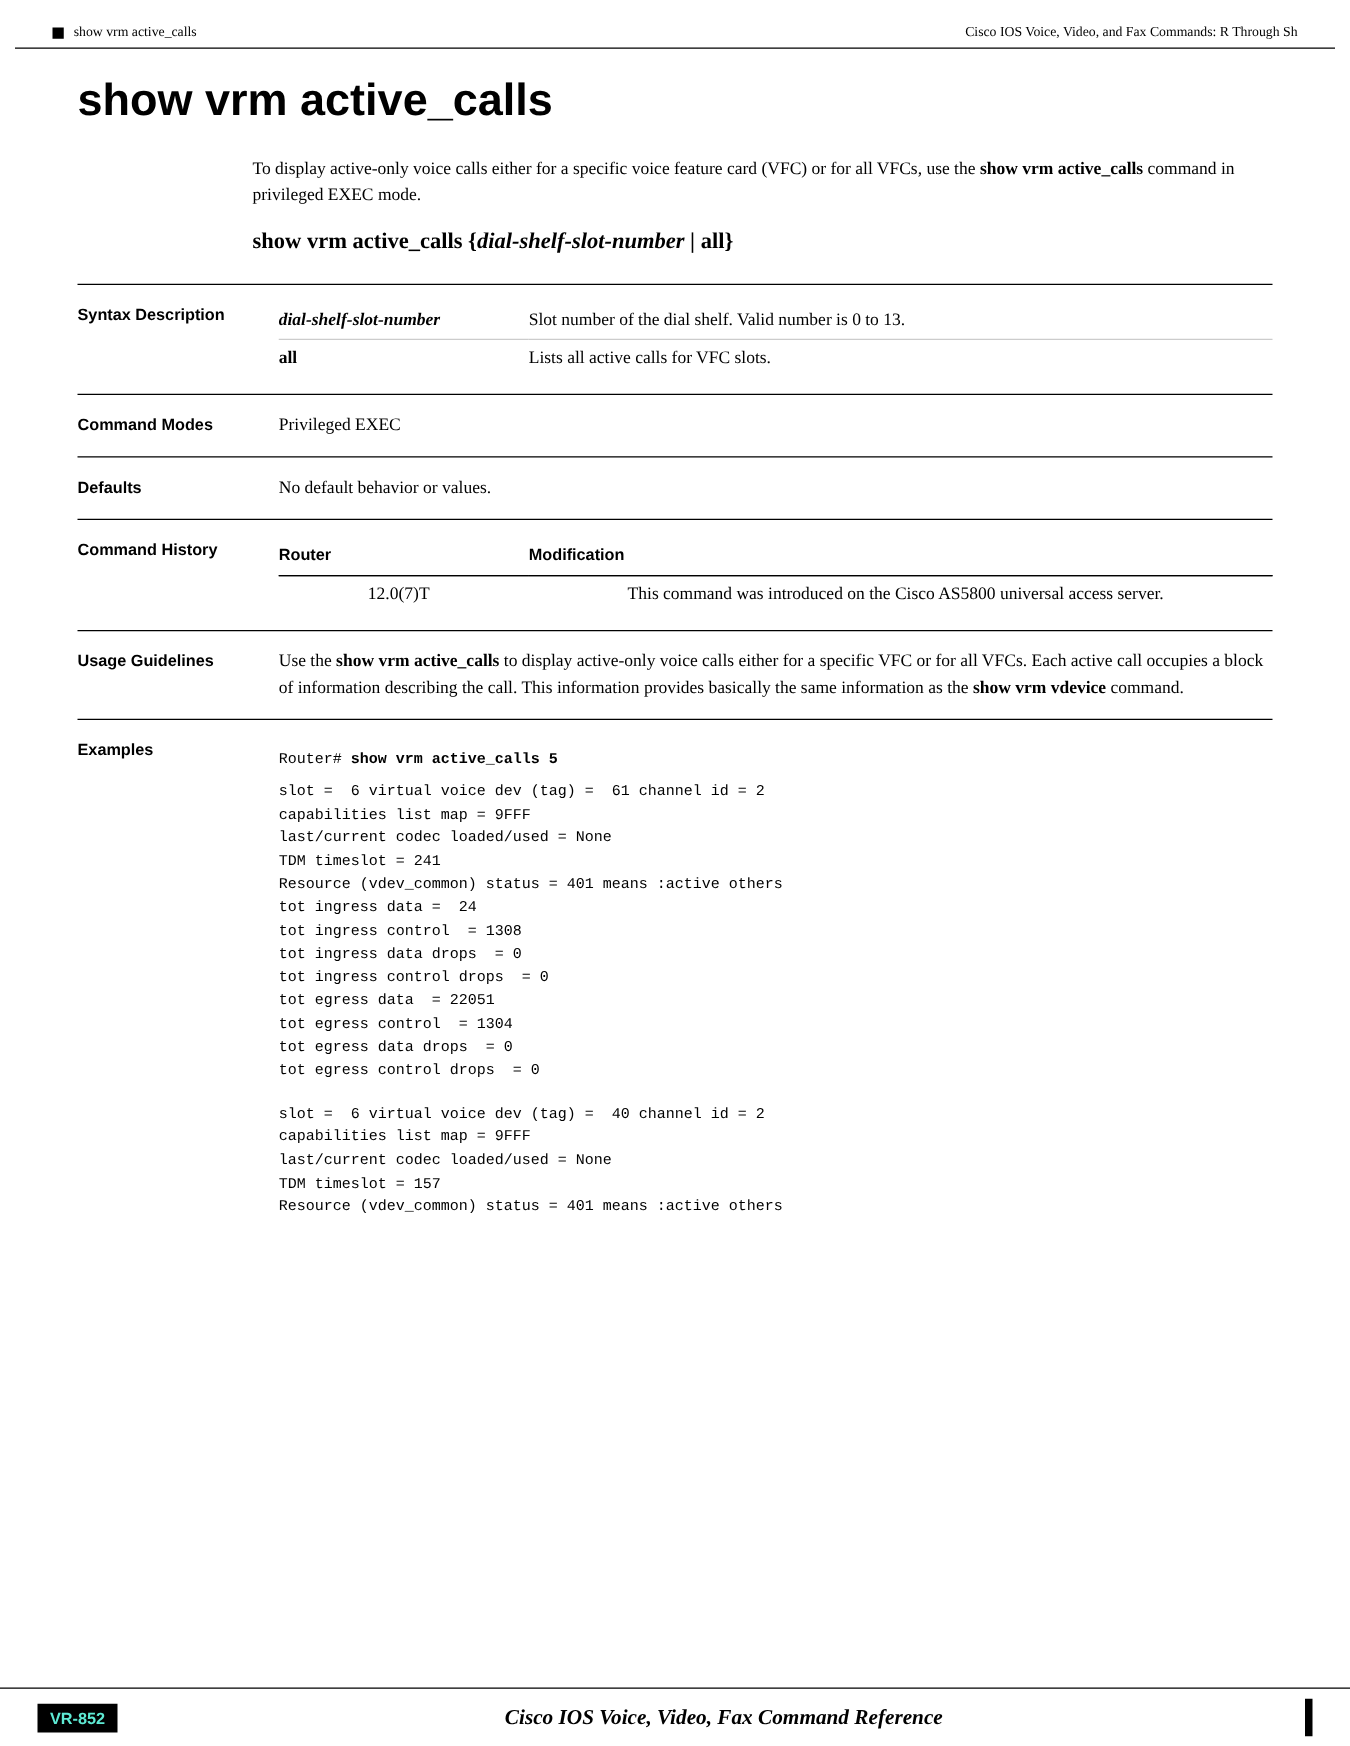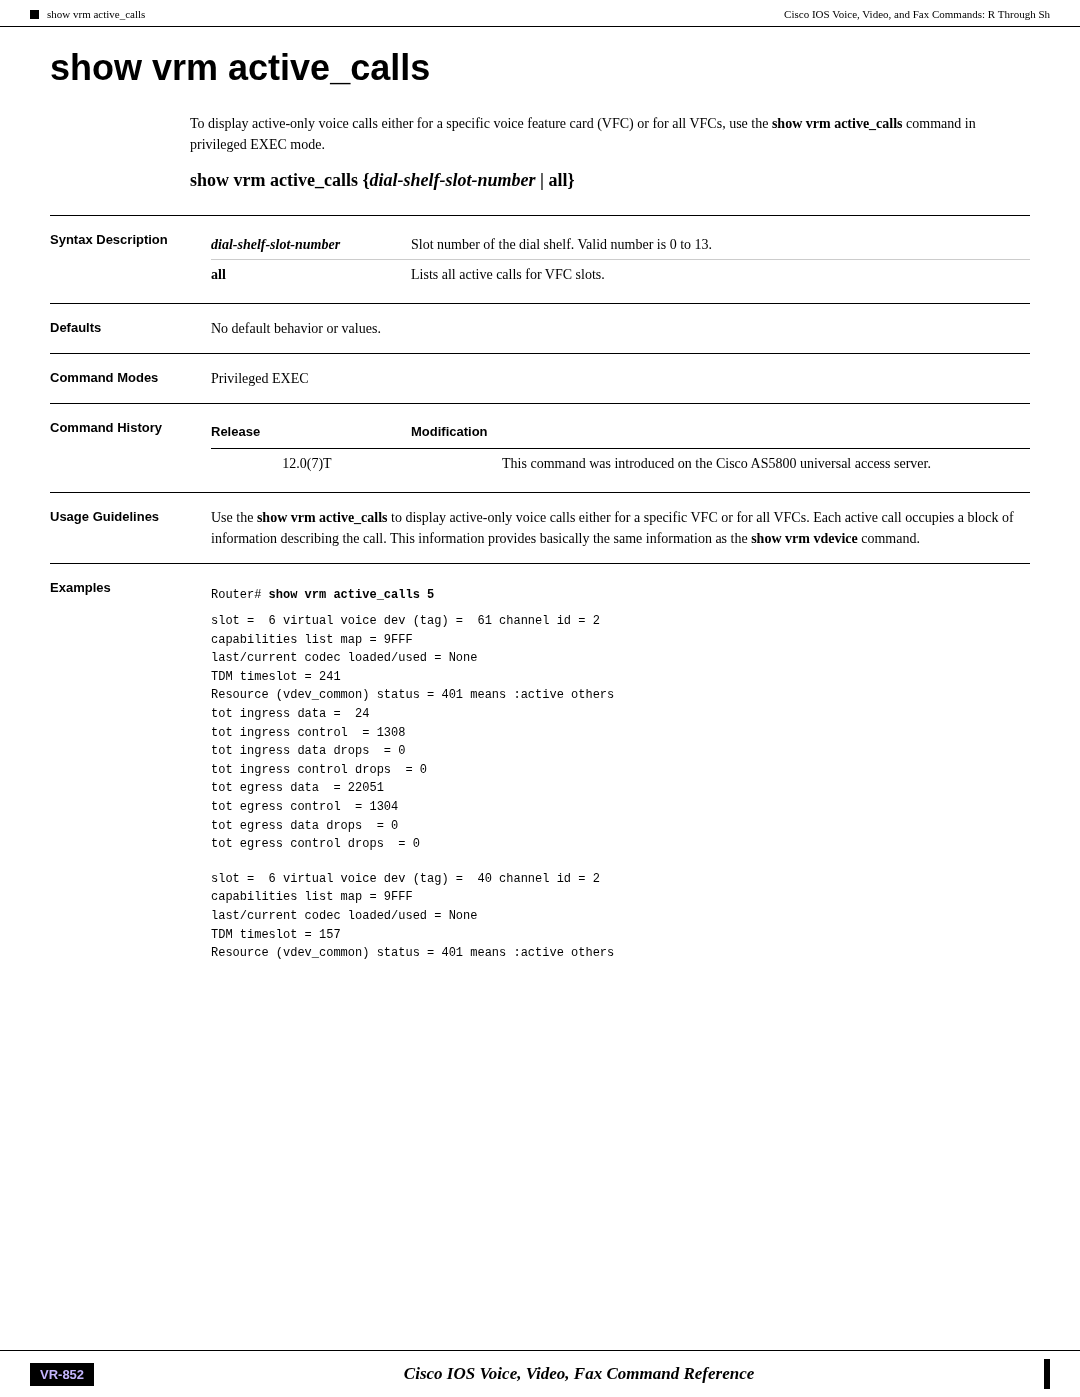--- a/index.html
+++ b/index.html
@@ -11,21 +11,21 @@
       width: 1080px;
       min-height: 1397px;
       position: relative;
     }
 
     .page-wrapper {
       width: 1080px;
       min-height: 1397px;
       background: #fff;
       position: relative;
-      padding: 0;
+      padding: 12px;
     }
 
     
     .top-header {
       display: flex;
       justify-content: space-between;
       align-items: center;
       padding: 8px 30px 6px 30px;
       border-bottom: 1px solid #000;
       font-size: 11px;
@@ -197,21 +197,21 @@
       left: 0;
       right: 0;
       display: flex;
       align-items: center;
       padding: 8px 30px;
       border-top: 1px solid #000;
     }
 
     .footer-badge {
       background: #000;
-      color: #c4b5fd;
+      color: #5eead4;
       font-size: 13px;
       font-weight: bold;
       padding: 4px 10px;
       font-family: Arial, Helvetica, sans-serif;
       margin-right: 20px;
     }
 
     .footer-text {
       font-size: 17px;
       font-style: italic;
@@ -266,36 +266,36 @@
             <tr class="bold-all">
               <td><span class="bold">all</span></td>
               <td>Lists all active calls for VFC slots.</td>
             </tr>
           </tbody>
         </table>
       </div>
     </div>
 
     <div class="section-row">
+      <div class="section-label">Command Modes</div>
+      <div class="section-body">Privileged EXEC</div>
+    </div>
+
+    <div class="section-row">
       <div class="section-label">Defaults</div>
       <div class="section-body">No default behavior or values.</div>
-    </div>
-
-    <div class="section-row">
-      <div class="section-label">Command Modes</div>
-      <div class="section-body">Privileged EXEC</div>
     </div>
 
     <div class="section-row">
       <div class="section-label">Command History</div>
       <div class="section-body">
         <table class="history-table">
           <thead>
             <tr>
-              <th>Release</th>
+              <th>Router</th>
               <th>Modification</th>
             </tr>
           </thead>
           <tbody>
             <tr>
               <td>12.0(7)T</td>
               <td>This command was introduced on the Cisco AS5800 universal access server.</td>
             </tr>
           </tbody>
         </table>

